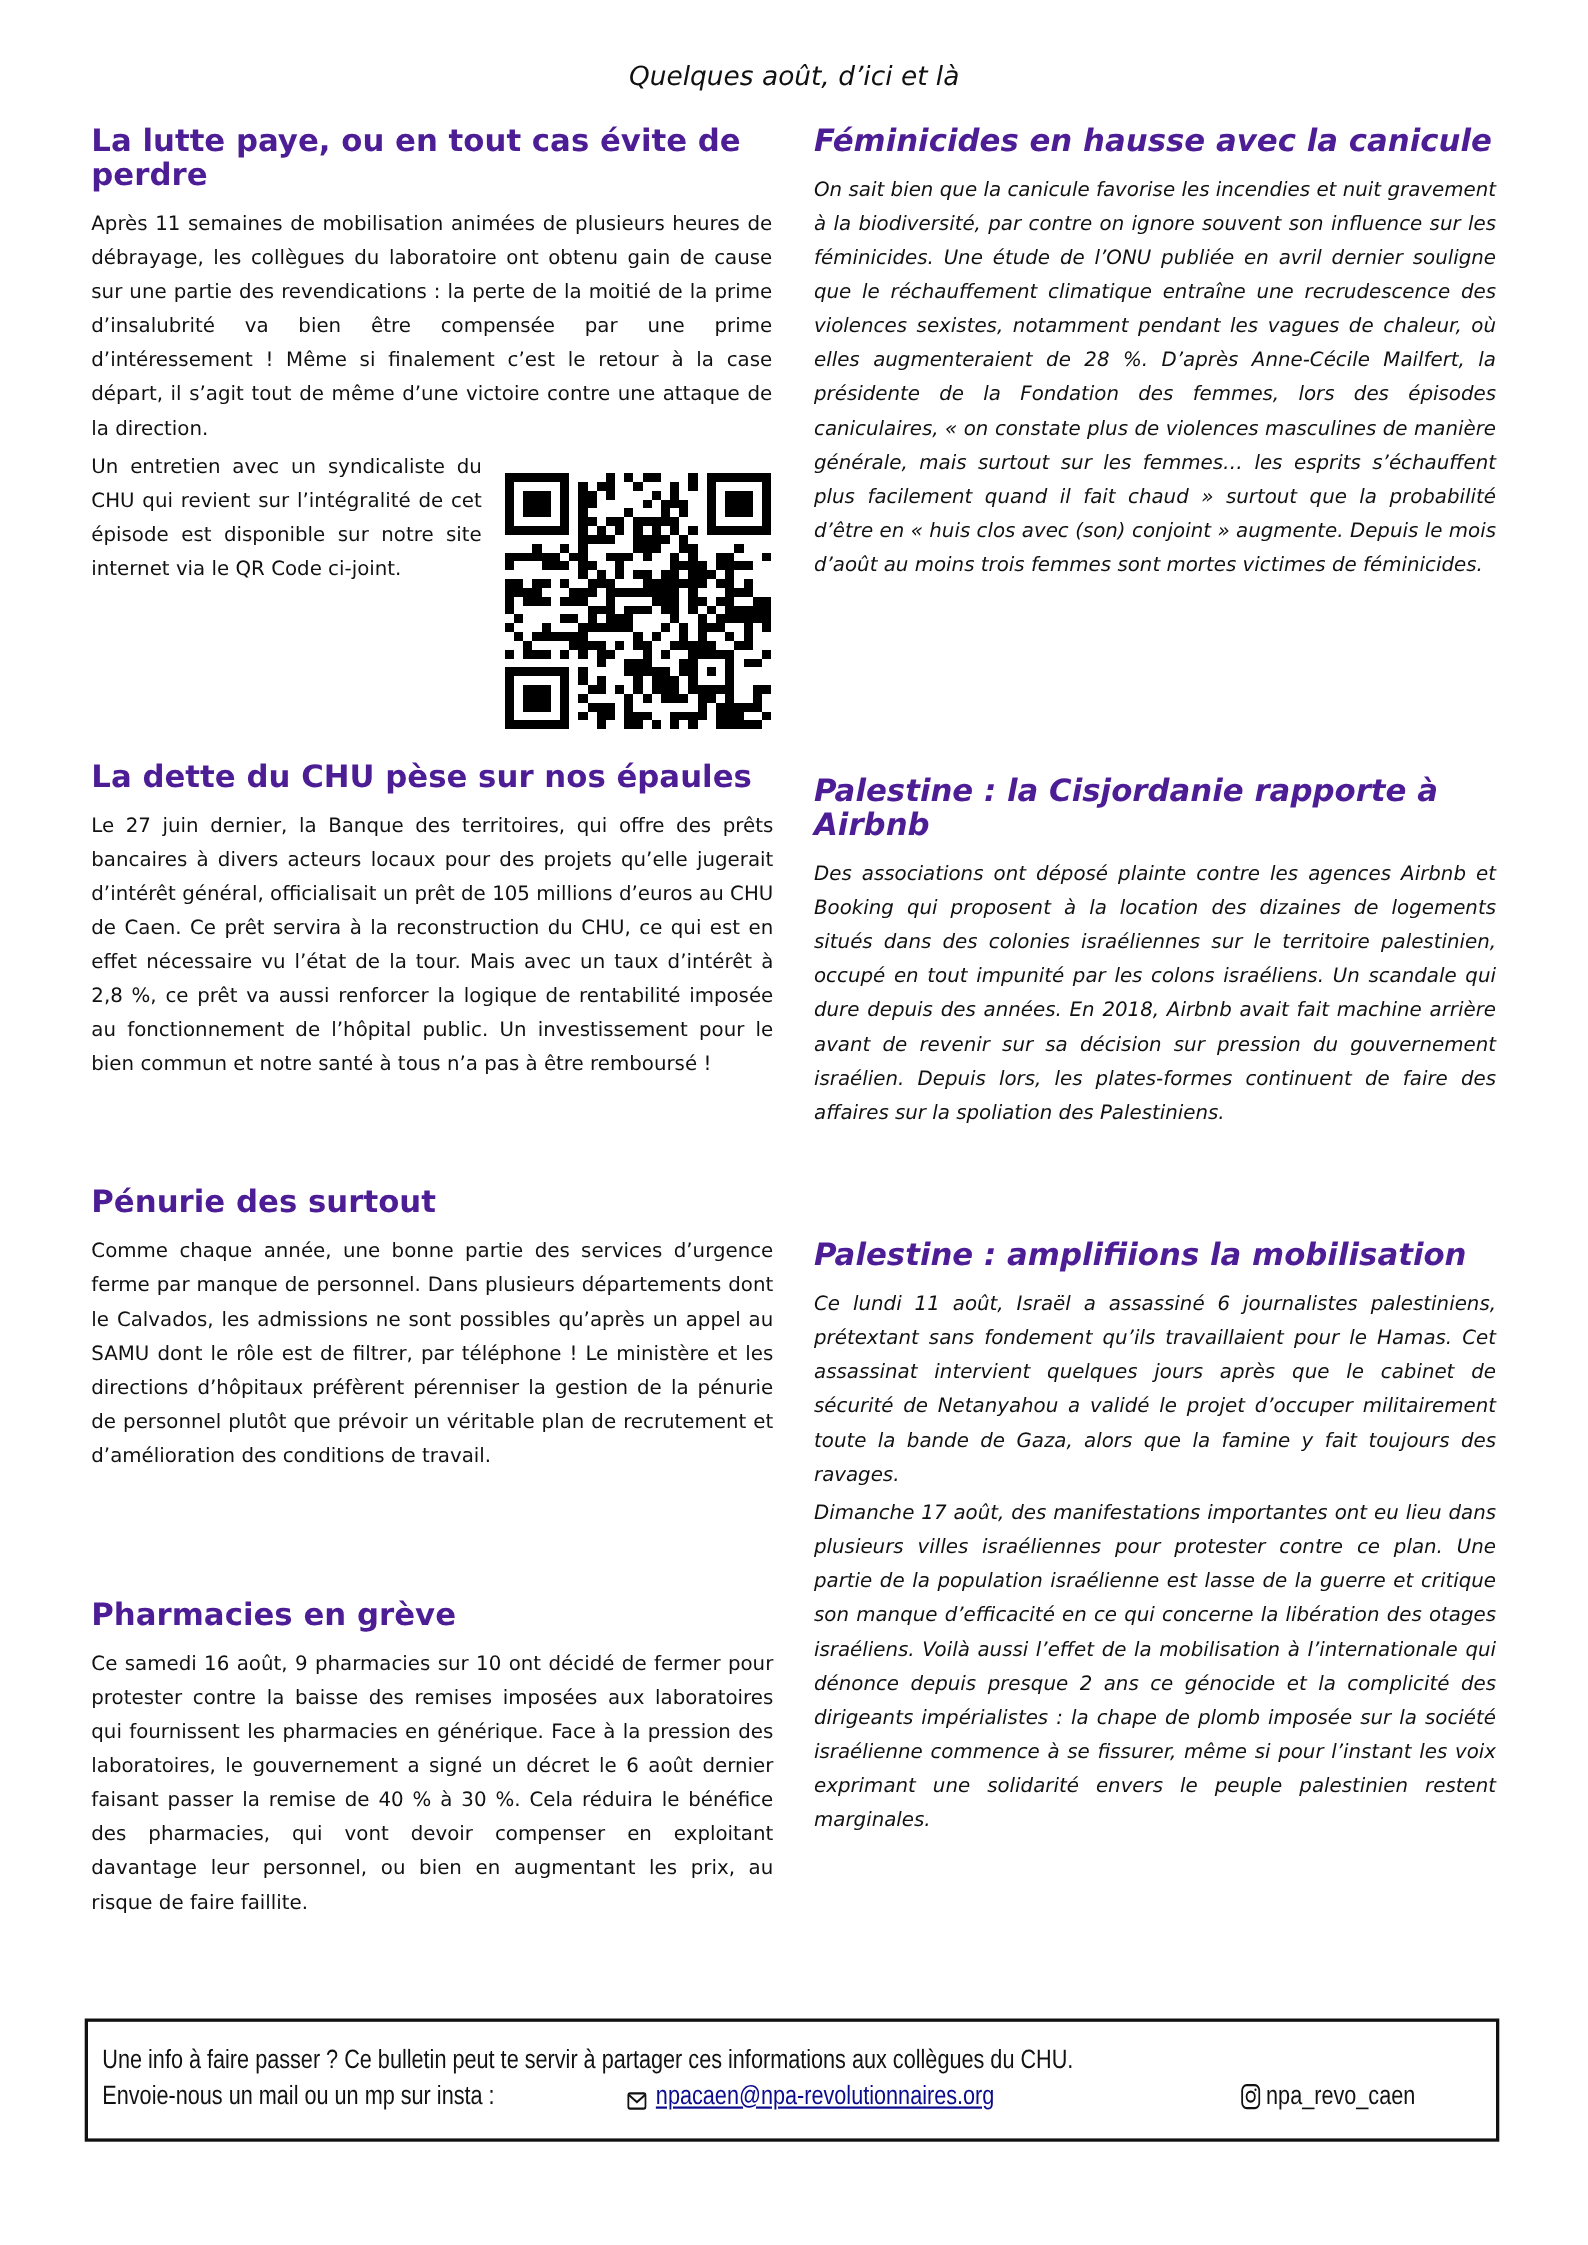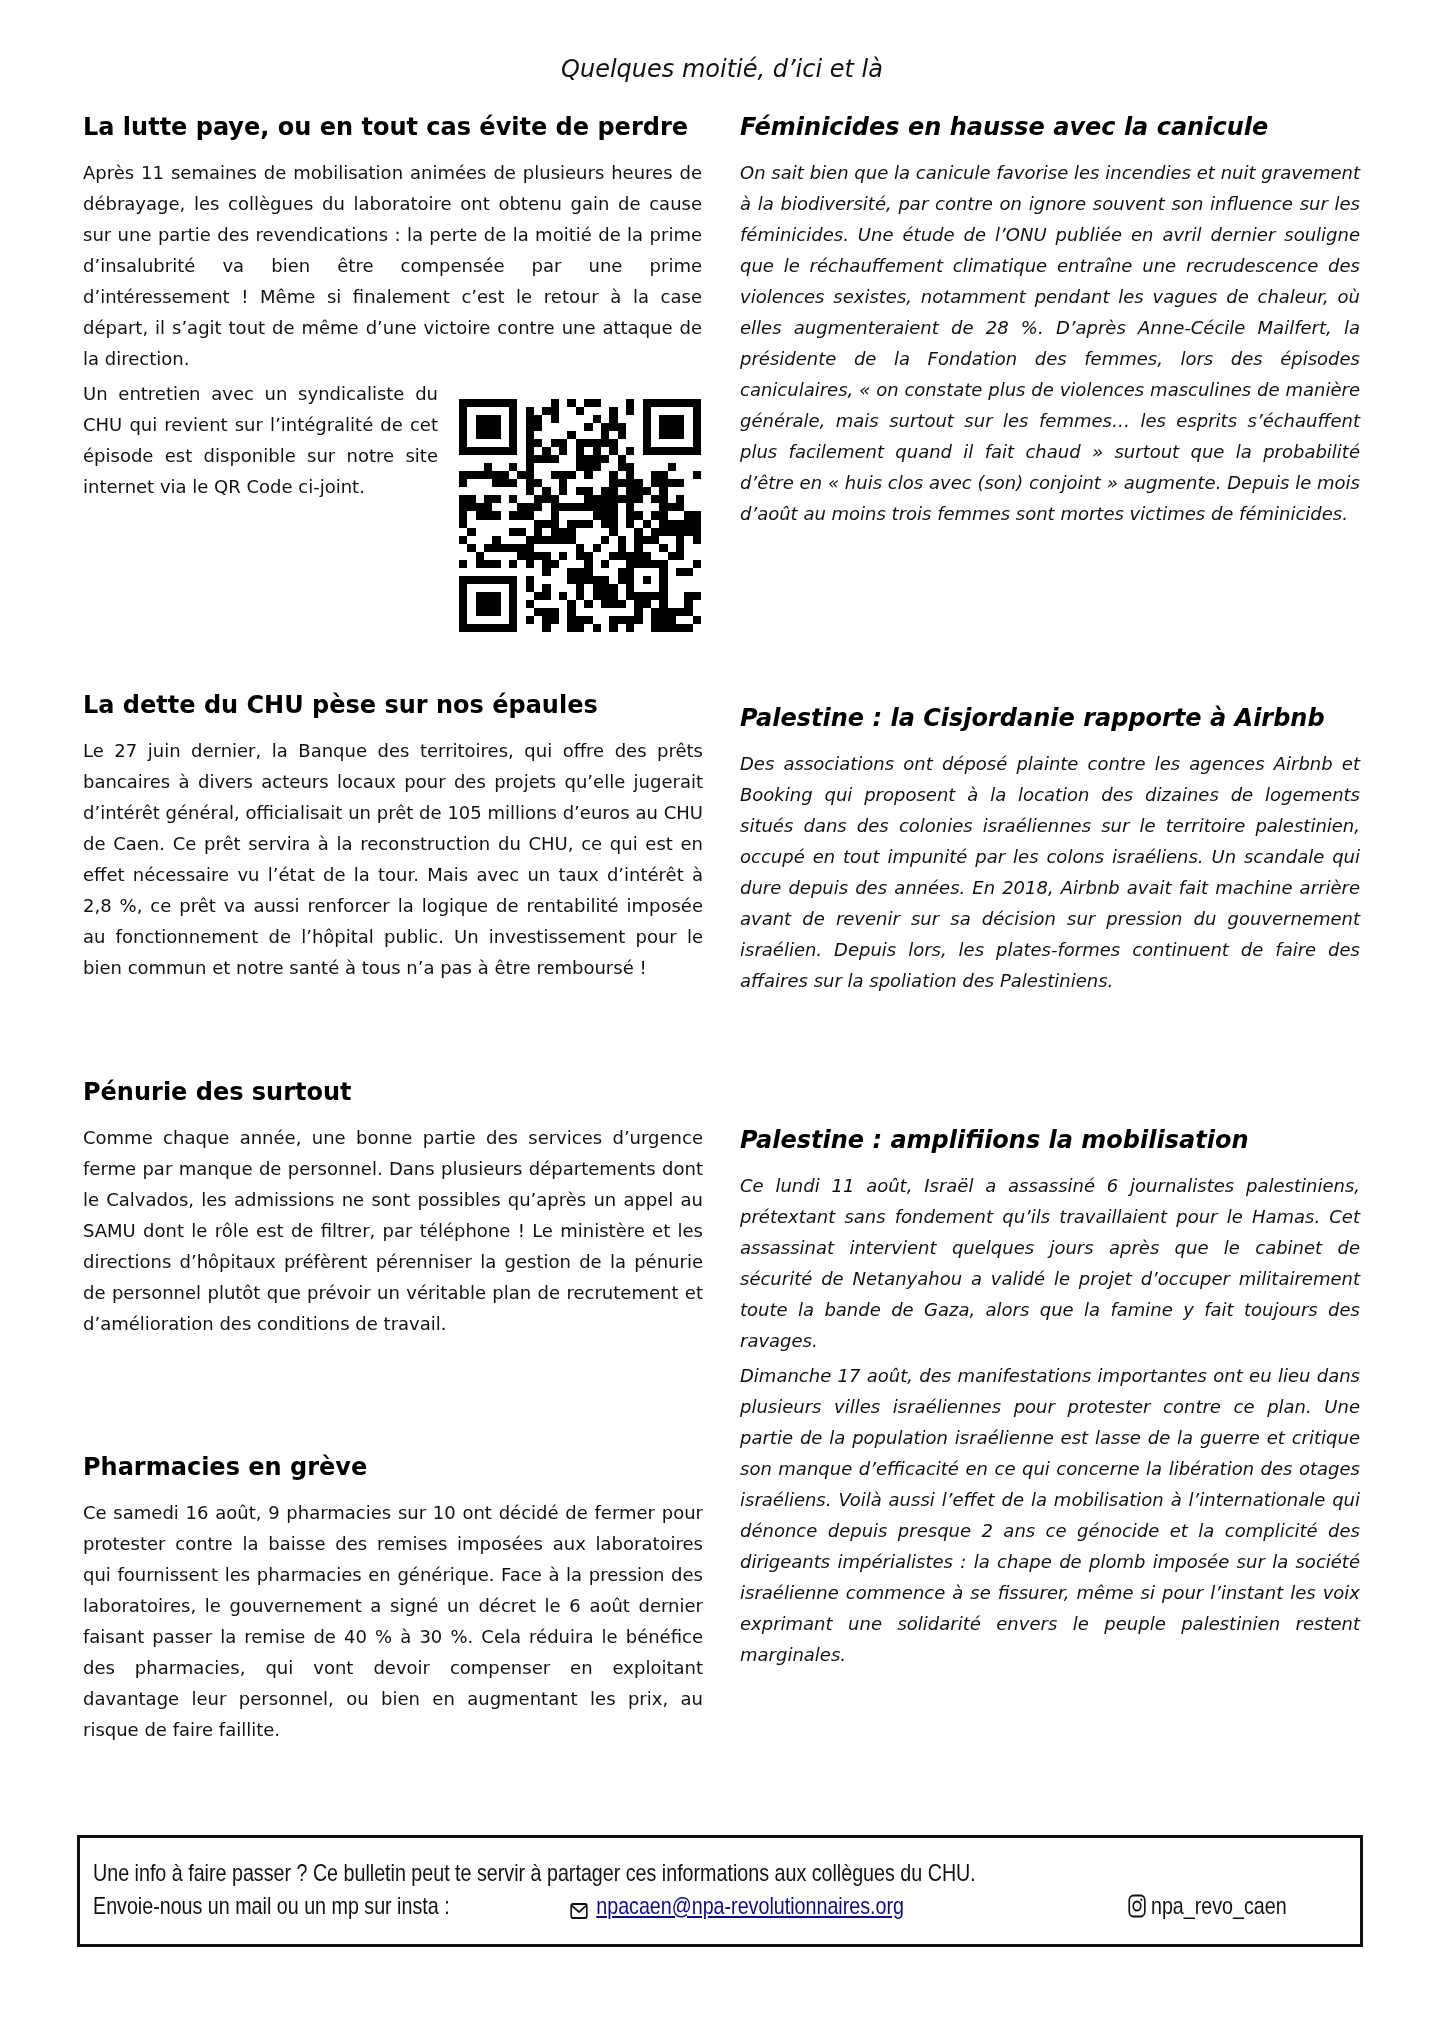--- a/index.html
+++ b/index.html
@@ -3,21 +3,21 @@
 <meta charset="utf-8">
 <style>
   html, body { margin: 0; padding: 0; background: #ffffff; }
   body { width: 1444px; height: 2041px; position: relative; overflow: hidden; color: #111111;
          font-family: "DejaVu Sans", sans-serif; }
   .page-title { position: absolute; top: 52px; left: 0; width: 1444px; text-align: center;
                 font-style: italic; font-size: 24px; line-height: 34px; color: #111; }
   .section { position: absolute; width: 620px; }
   .col-left { left: 83px; }
   .col-right { left: 740px; font-style: italic; }
-  .section h2 { margin: 0 0 14px 0; font-size: 24px; line-height: 31px; font-weight: bold; color: #000000; }
+  .section h2 { margin: 0 0 14px 0; font-size: 28px; line-height: 31px; font-weight: bold; color: #4c1d95; }
   .section p { margin: 0; font-size: 18px; line-height: 31px; text-align: justify; color: #111;
                hyphens: none; }
   .section p + p { margin-top: 4px; }
   .qr-spacer { float: right; width: 1px; height: 242px; }
   .qr-wrap { float: right; clear: right; width: 244px; height: 236px; margin-left: 21px; }
   .qr-wrap svg { display: block; width: 242px; height: 233px; }
   .footer-box { position: absolute; left: 77px; top: 1835px; width: 1286px; height: 112px;
                 border: 3px solid #111; box-sizing: border-box; text-align: center; }
   .footer-line { position: absolute; left: 13px; font-family: "Liberation Sans", sans-serif;
                  font-size: 24px; line-height: 30px; color: #111; white-space: nowrap;
@@ -30,21 +30,21 @@
   .mail-link .addr { color: #0a0a8c; text-decoration: underline; }
   .mail-icon { display: inline-block; width: 22px; height: 18px; margin-right: 10px; }
   .insta { position: absolute; left: 1048px; top: 53px; font-family: "Liberation Sans", sans-serif;
            font-size: 24px; line-height: 30px; white-space: nowrap; transform-origin: left center;
            transform: scaleX(0.82); display: flex; align-items: center; color: #111; }
   .insta-icon { display: inline-block; width: 22px; height: 26px; margin-right: 6px; }
 </style>
 </head>
 <body>
 
-<div class="page-title">Quelques moitié, d’ici et là</div>
+<div class="page-title">Quelques août, d’ici et là</div>
 
 <section class="section col-left" style="top:112px;">
   <h2>La lutte paye, ou en tout cas évite de perdre</h2>
   <p>
     <span class="qr-spacer"></span>
     <span class="qr-wrap">
       <svg id="qr-svg" viewBox="0 0 29 29" shape-rendering="crispEdges" preserveAspectRatio="none">
           <rect x="0" y="0" width="1" height="1" fill="#000"></rect>
           <rect x="1" y="0" width="1" height="1" fill="#000"></rect>
           <rect x="2" y="0" width="1" height="1" fill="#000"></rect>

